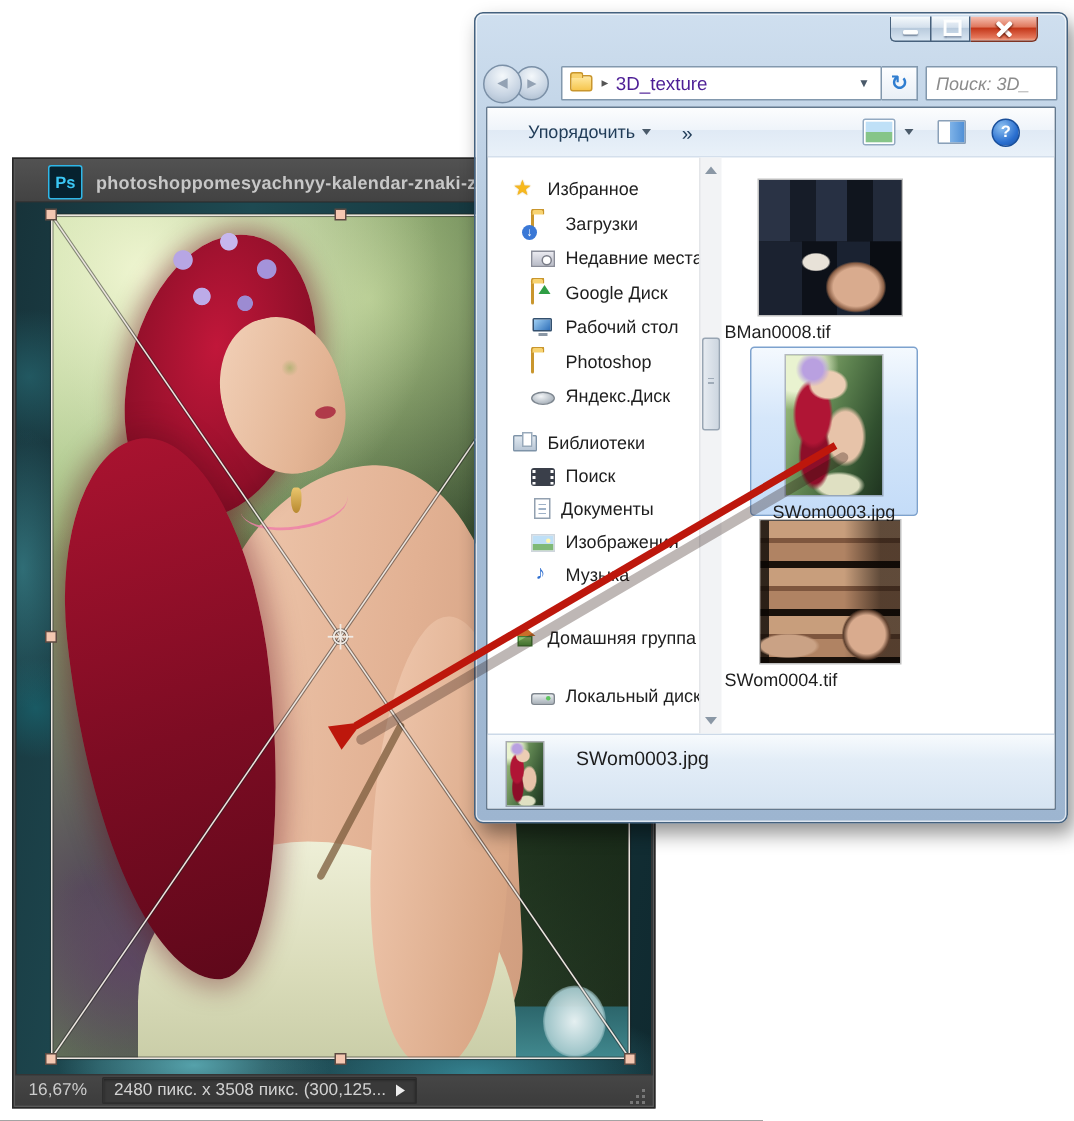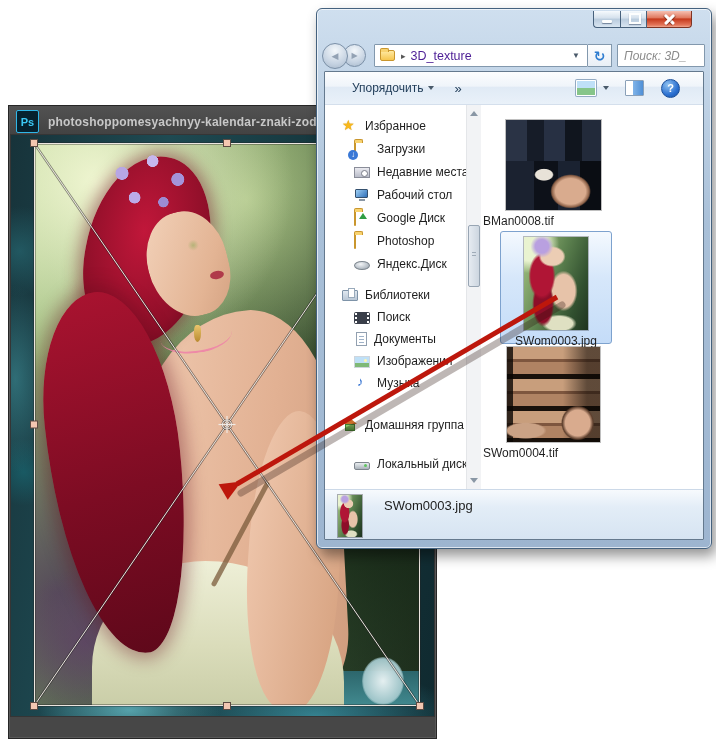--- a/index.html
+++ b/index.html
@@ -11,21 +11,21 @@
   
   .ps-window{
     position:absolute;left:8px;top:105px;width:429px;height:634px;
     background:#474747;border:1px solid #262626;box-sizing:border-box;
     box-shadow:0 0 0 1px rgba(120,120,120,.35) inset;
     z-index:1;
   }
   .ps-titlebar{
     position:absolute;left:1px;top:0;right:1px;height:32px;
     background:linear-gradient(#525252,#414141);
-    display:flex;align-items:center;gap:9px;padding-left:6px;box-sizing:border-box;
+    display:flex;align-items:center;gap:9px;padding-left:22px;box-sizing:border-box;
     border-bottom:1px solid #333;
   }
   .ps-appicon{
     width:21px;height:21px;flex:0 0 auto;border-radius:2px;
     background:#06222f;border:1px solid #2fb7e8;color:#3bc8f5;
     font-size:11px;font-weight:bold;display:flex;align-items:center;justify-content:center;
   }
   .ps-title{
     color:#c7c7c7;font-size:12px;font-weight:bold;white-space:nowrap;overflow:hidden;
     letter-spacing:.2px;flex:1;
@@ -321,20 +321,28 @@
           <rect x="382.5" y="-3.5" width="7" height="7"></rect>
           <rect x="-3.5" y="278" width="7" height="7"></rect>
           <rect x="382.5" y="278" width="7" height="7"></rect>
           <rect x="-3.5" y="559.5" width="7" height="7"></rect>
           <rect x="189.5" y="559.5" width="7" height="7"></rect>
           <rect x="382.5" y="559.5" width="7" height="7"></rect>
         </g>
       </svg>
     </div>
   </div>
+  <div class="ps-statusbar">
+    <span>16,67%</span>
+    <span class="doc-field">
+      <span>2480 пикс. x 3508 пикс. (300,125...</span>
+      <span class="expand-tri"></span>
+    </span>
+    <span class="ps-grip"></span>
+  </div>
 </div>
 
 <div class="explorer">
   <div class="cap-btns">
     <div class="cap-btn cap-min"></div>
     <div class="cap-btn cap-max"></div>
     <div class="cap-btn cap-close"></div>
   </div>
 
   <div class="addr-row">
@@ -376,26 +384,26 @@
         </div>
         <div class="srow child">
           <span class="sic"><span class="sic-fold ic-downarrow"></span></span>
           <span>Загрузки</span>
         </div>
         <div class="srow child">
           <span class="sic ic-recent"></span>
           <span>Недавние места</span>
         </div>
         <div class="srow child">
+          <span class="sic"><span class="sic-fold ic-gdrive-tri"></span></span>
+          <span>Google Диск</span>
+        </div>
+        <div class="srow child">
           <span class="sic ic-desktop"></span>
           <span>Рабочий стол</span>
-        </div>
-        <div class="srow child">
-          <span class="sic"><span class="sic-fold ic-gdrive-tri"></span></span>
-          <span>Google Диск</span>
         </div>
         <div class="srow child">
           <span class="sic"><span class="sic-fold"></span></span>
           <span>Photoshop</span>
         </div>
         <div class="srow child">
           <span class="sic ic-yadisk"></span>
           <span>Яндекс.Диск</span>
         </div>
         <div class="gap8"></div>

